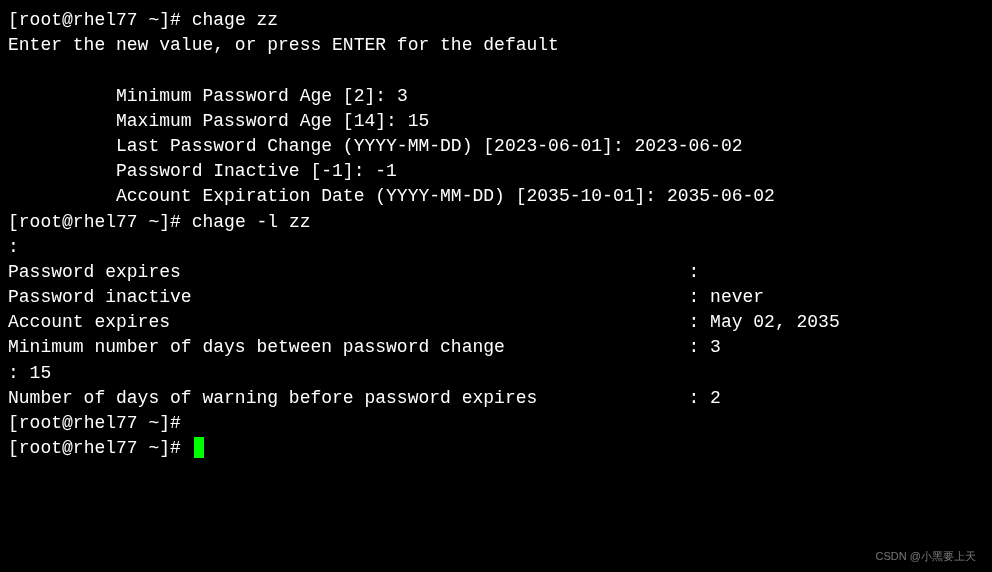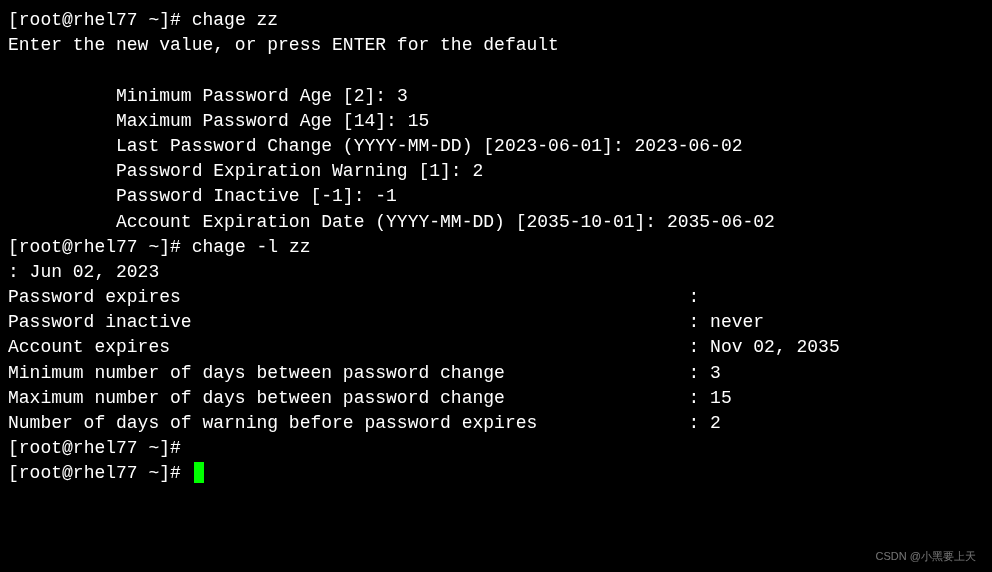--- a/index.html
+++ b/index.html
@@ -60,32 +60,31 @@
 <div class="terminal">
 
 <span class="line">[<span>root</span>@<span>rhel77</span> <span>~</span>]<span>#</span> <span>chage zz</span></span>
 
 <span class="line">Enter the new value, or press ENTER for the default</span>
 <span class="line"> </span>
 
 <span class="line pad-left"><span>Minimum Password Age [2]: </span><span>3</span></span>
 <span class="line pad-left"><span>Maximum Password Age [14]: </span><span>15</span></span>
 <span class="line pad-left"><span>Last Password Change (YYYY-MM-DD) [2023-06-01]: </span><span>2023-06-02</span></span>
-<span class="line pad-left"><span>Password Expiration Warning [1]: </span><span>2</span></span>
 <span class="line pad-left"><span>Password Inactive [-1]: </span><span>-1</span></span>
 <span class="line pad-left"><span>Account Expiration Date (YYYY-MM-DD) [2035-10-01]: </span><span>2035-06-02</span></span>
 
 <span class="line">[<span>root</span>@<span>rhel77</span> <span>~</span>]<span>#</span> <span>chage -l zz</span></span>
 
-<div class="info-row"><span class="info-sep">: </span><span class="info-value">Jun 02, 2023</span></div>
+<div class="info-row"><span class="info-sep">: </span></div>
 <div class="info-row"><span class="info-label">Password expires</span><span class="info-sep">: </span></div>
 <div class="info-row"><span class="info-label">Password inactive</span><span class="info-sep">: </span><span class="info-value">never</span></div>
-<div class="info-row"><span class="info-label">Account expires</span><span class="info-sep">: </span><span class="info-value">Nov 02, 2035</span></div>
+<div class="info-row"><span class="info-label">Account expires</span><span class="info-sep">: </span><span class="info-value">May 02, 2035</span></div>
 <div class="info-row"><span class="info-label">Minimum number of days between password change</span><span class="info-sep">: </span><span class="info-value">3</span></div>
-<div class="info-row"><span class="info-label">Maximum number of days between password change</span><span class="info-sep">: </span><span class="info-value">15</span></div>
+<div class="info-row"><span class="info-sep">: </span><span class="info-value">15</span></div>
 <div class="info-row"><span class="info-label">Number of days of warning before password expires</span><span class="info-sep">: </span><span class="info-value">2</span></div>
 
 <span class="line">[<span>root</span>@<span>rhel77</span> <span>~</span>]<span>#</span> </span>
 <span class="line">[<span>root</span>@<span>rhel77</span> <span>~</span>]<span>#</span> <span class="cursor"></span></span>
 
 </div>
 
 <div class="watermark">CSDN @小黑要上天</div>
 
 </body></html>

